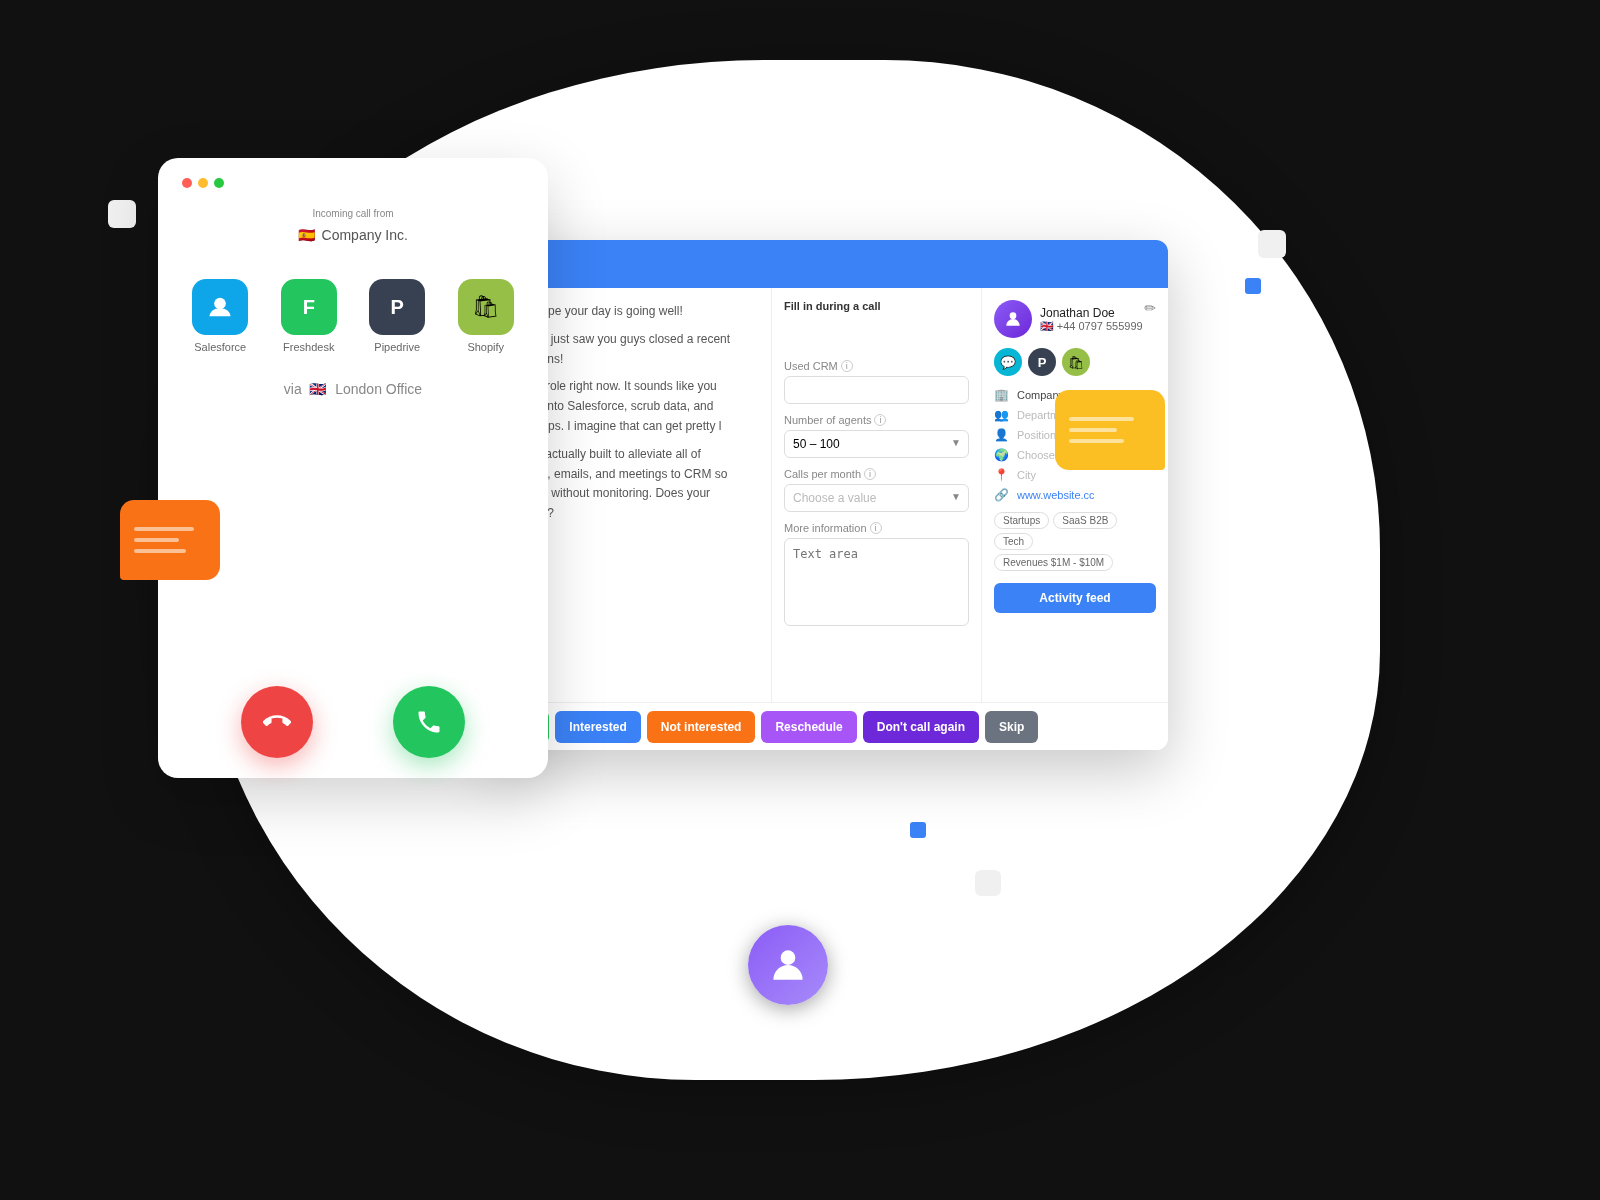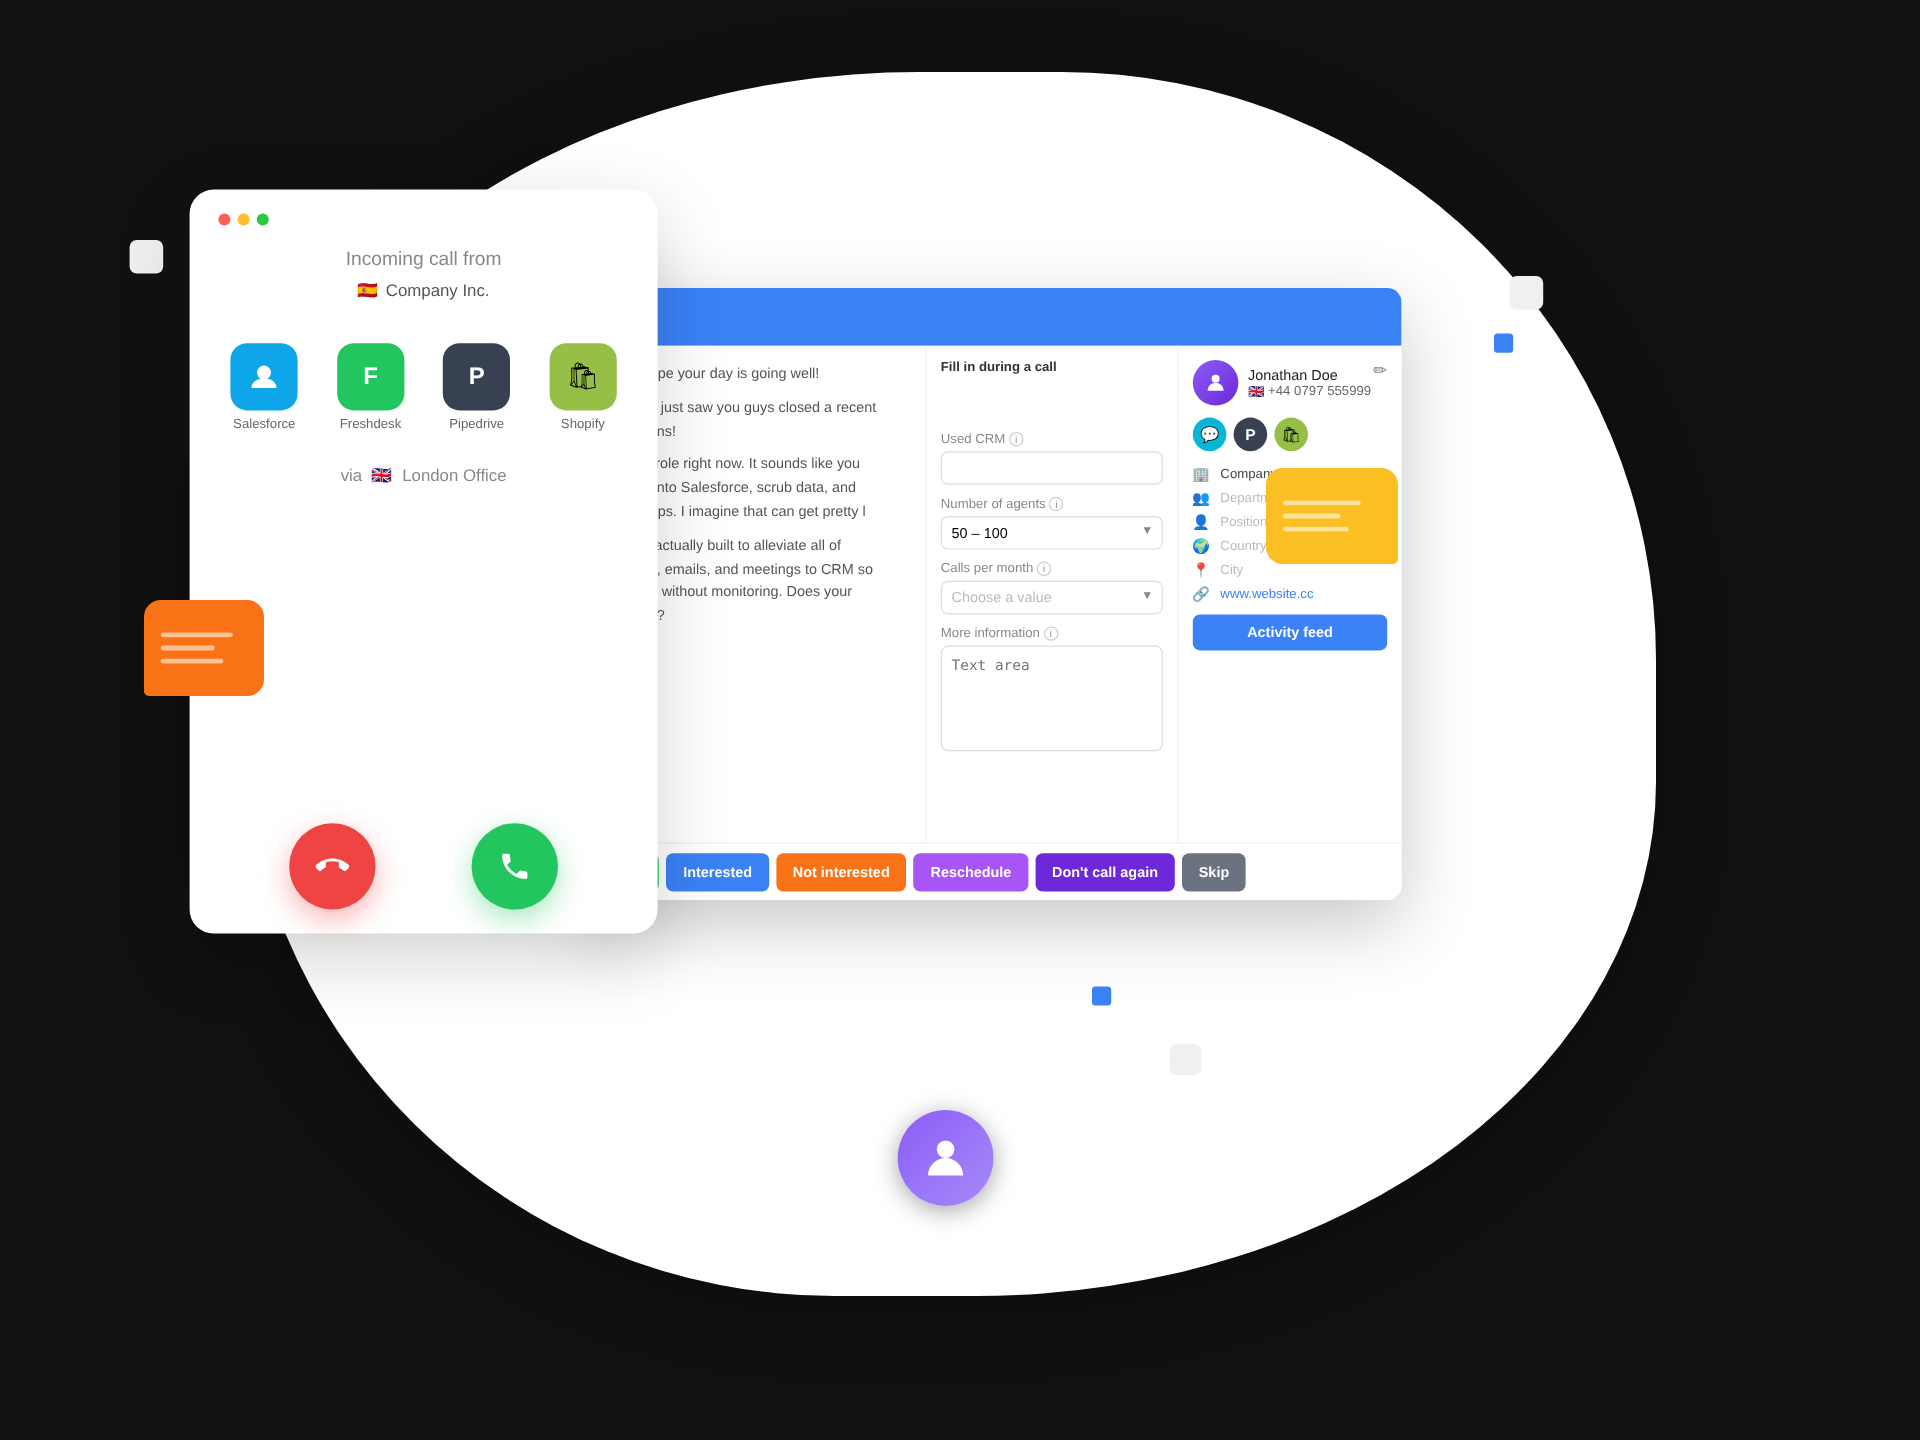--- a/index.html
+++ b/index.html
@@ -39,21 +39,21 @@
 </div>
 
 <div style="position:absolute;top:158px;left:158px;width:390px;height:620px;background:white;border-radius:20px;box-shadow:0 20px 60px rgba(0,0,0,0.18);display:flex;flex-direction:column;align-items:center;padding:20px 24px;z-index:10;">
 
   <div style="display:flex;gap:6px;align-self:flex-start;margin-bottom:20px;">
     <div style="width:10px;height:10px;border-radius:50%;background:#ff5f57;"></div>
     <div style="width:10px;height:10px;border-radius:50%;background:#febc2e;"></div>
     <div style="width:10px;height:10px;border-radius:50%;background:#28c840;"></div>
   </div>
 
-  <div style="font-size:16px;color:#888;margin-bottom:8px;">Incoming call from</div>
+  <div style="font-size:10px;color:#888;margin-bottom:8px;">Incoming call from</div>
   <div style="display:flex;align-items:center;gap:6px;font-size:14px;color:#555;margin-bottom:36px;">
     <span>🇪🇸</span>
     <span>Company Inc.</span>
   </div>
 
   <div style="display:grid;grid-template-columns:repeat(4,1fr);gap:12px;margin-bottom:28px;width:100%;">
     <div style="display:flex;flex-direction:column;align-items:center;gap:6px;">
       <div style="width:56px;height:56px;border-radius:14px;background:#0ea5e9;display:flex;align-items:center;justify-content:center;font-size:20px;font-weight:700;color:white;">
         <svg width="28" height="28" viewBox="0 0 24 24" fill="white">
             <circle cx="12" cy="9" r="5"></circle>
@@ -184,32 +184,38 @@
       <div style="display:flex;align-items:center;gap:8px;margin-bottom:6px;">
         <span style="font-size:12px;color:#aaa;">👥</span>
         <span style="font-size:11px;color:#bbb;">Department</span>
       </div>
       <div style="display:flex;align-items:center;gap:8px;margin-bottom:6px;">
         <span style="font-size:12px;color:#aaa;">👤</span>
         <span style="font-size:11px;color:#bbb;">Position</span>
       </div>
       <div style="display:flex;align-items:center;gap:8px;margin-bottom:6px;">
         <span style="font-size:12px;color:#aaa;">🌍</span>
-        <span style="font-size:11px;color:#bbb;">Country</span>
+        <span style="font-size:11px;color:#bbb;">Choose</span>
       </div>
       <div style="display:flex;align-items:center;gap:8px;margin-bottom:6px;">
         <span style="font-size:12px;color:#aaa;">📍</span>
         <span style="font-size:11px;color:#bbb;">City</span>
       </div>
       <div style="display:flex;align-items:center;gap:8px;margin-bottom:10px;">
         <span style="font-size:12px;color:#aaa;">🔗</span>
         <span style="font-size:11px;color:#3b82f6;">www.website.cc</span>
       </div>
 
       
+      <div style="display:flex;flex-wrap:wrap;gap:4px;margin-bottom:12px;">
+        <span style="padding:2px 8px;border-radius:12px;font-size:10px;border:1px solid #ddd;color:#666;">Startups</span>
+        <span style="padding:2px 8px;border-radius:12px;font-size:10px;border:1px solid #ddd;color:#666;">SaaS B2B</span>
+        <span style="padding:2px 8px;border-radius:12px;font-size:10px;border:1px solid #ddd;color:#666;">Tech</span>
+        <span style="padding:2px 8px;border-radius:12px;font-size:10px;border:1px solid #ddd;color:#666;">Revenues $1M - $10M</span>
+      </div>
 
       
       <button style="width:100%;padding:8px;background:#3b82f6;color:white;border:none;border-radius:6px;font-size:12px;cursor:pointer;font-weight:600;">Activity feed</button>
     </div>
   </div>
 
   <div style="height:48px;background:white;border-top:1px solid #eee;display:flex;align-items:center;justify-content:flex-start;gap:6px;padding:0 12px;">
     <button style="height:32px;padding:0 14px;border:none;border-radius:6px;font-size:12px;cursor:pointer;color:white;font-weight:600;background:#22c55e;">Sell</button>
     <button style="height:32px;padding:0 14px;border:none;border-radius:6px;font-size:12px;cursor:pointer;color:white;font-weight:600;background:#3b82f6;">Interested</button>
     <button style="height:32px;padding:0 14px;border:none;border-radius:6px;font-size:12px;cursor:pointer;color:white;font-weight:600;background:#f97316;">Not interested</button>

